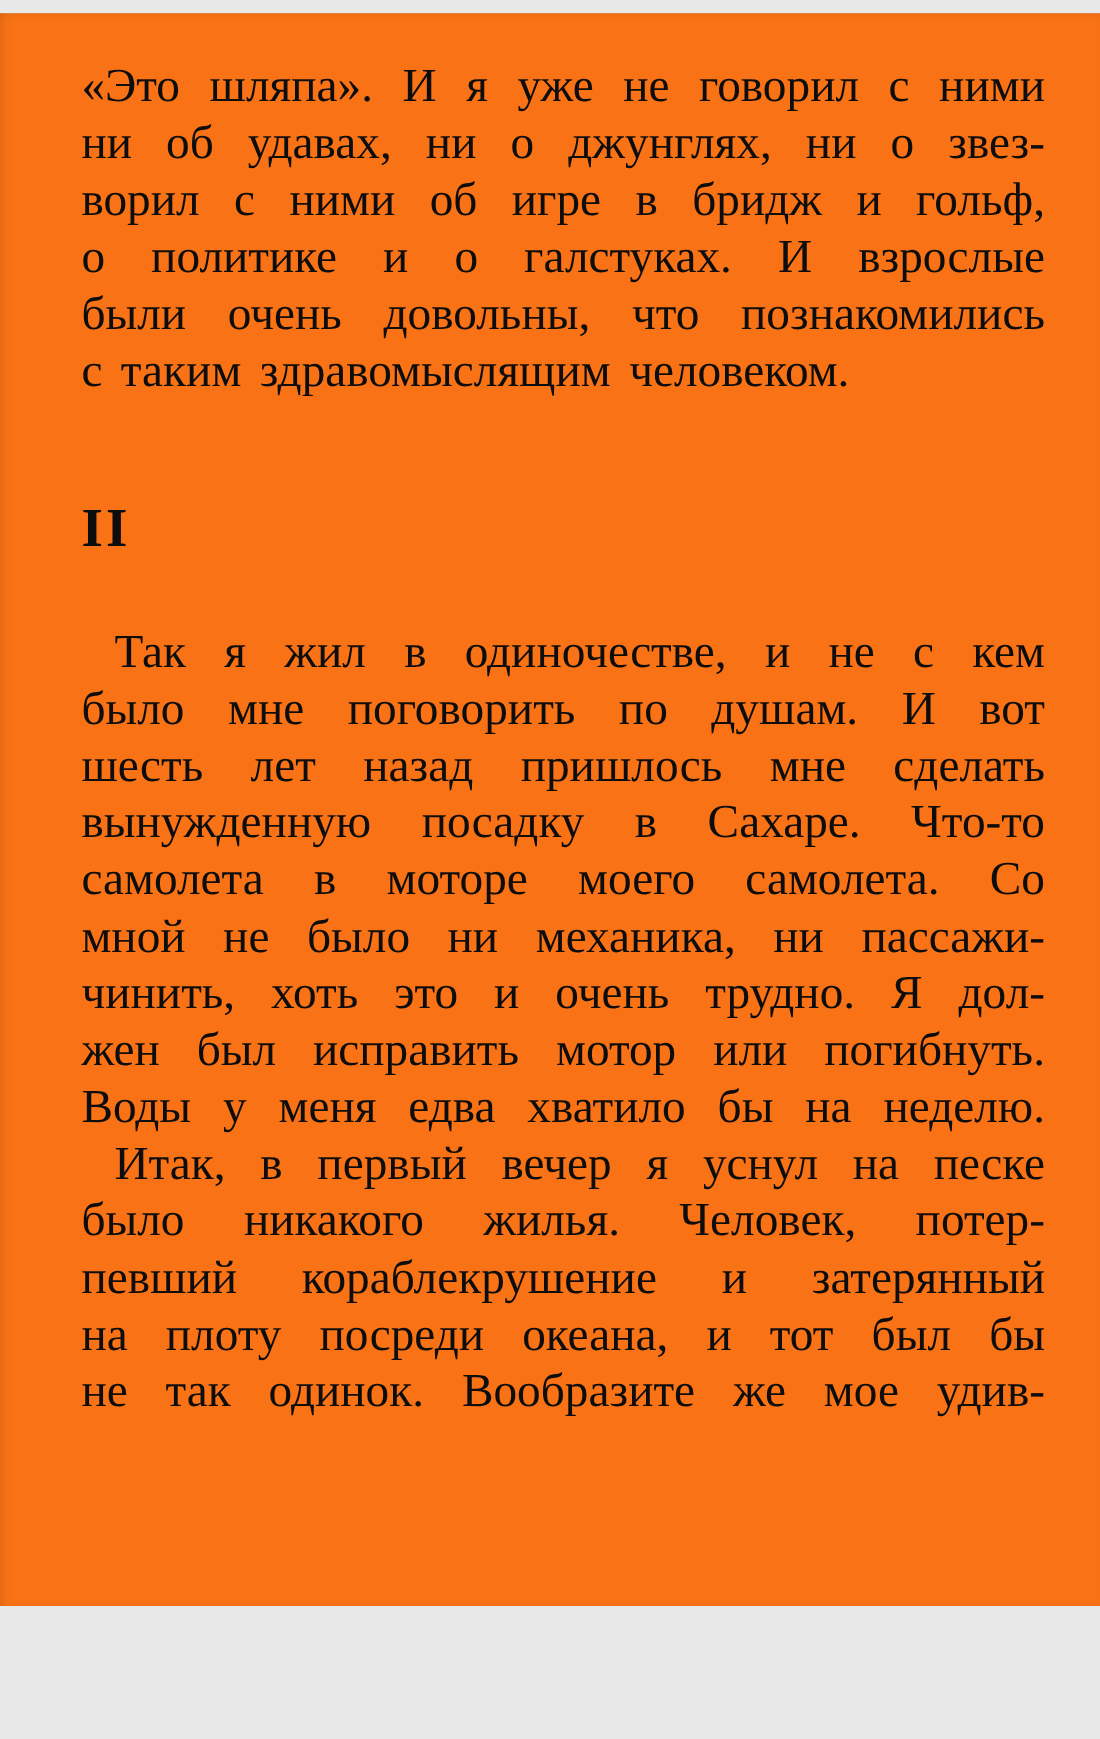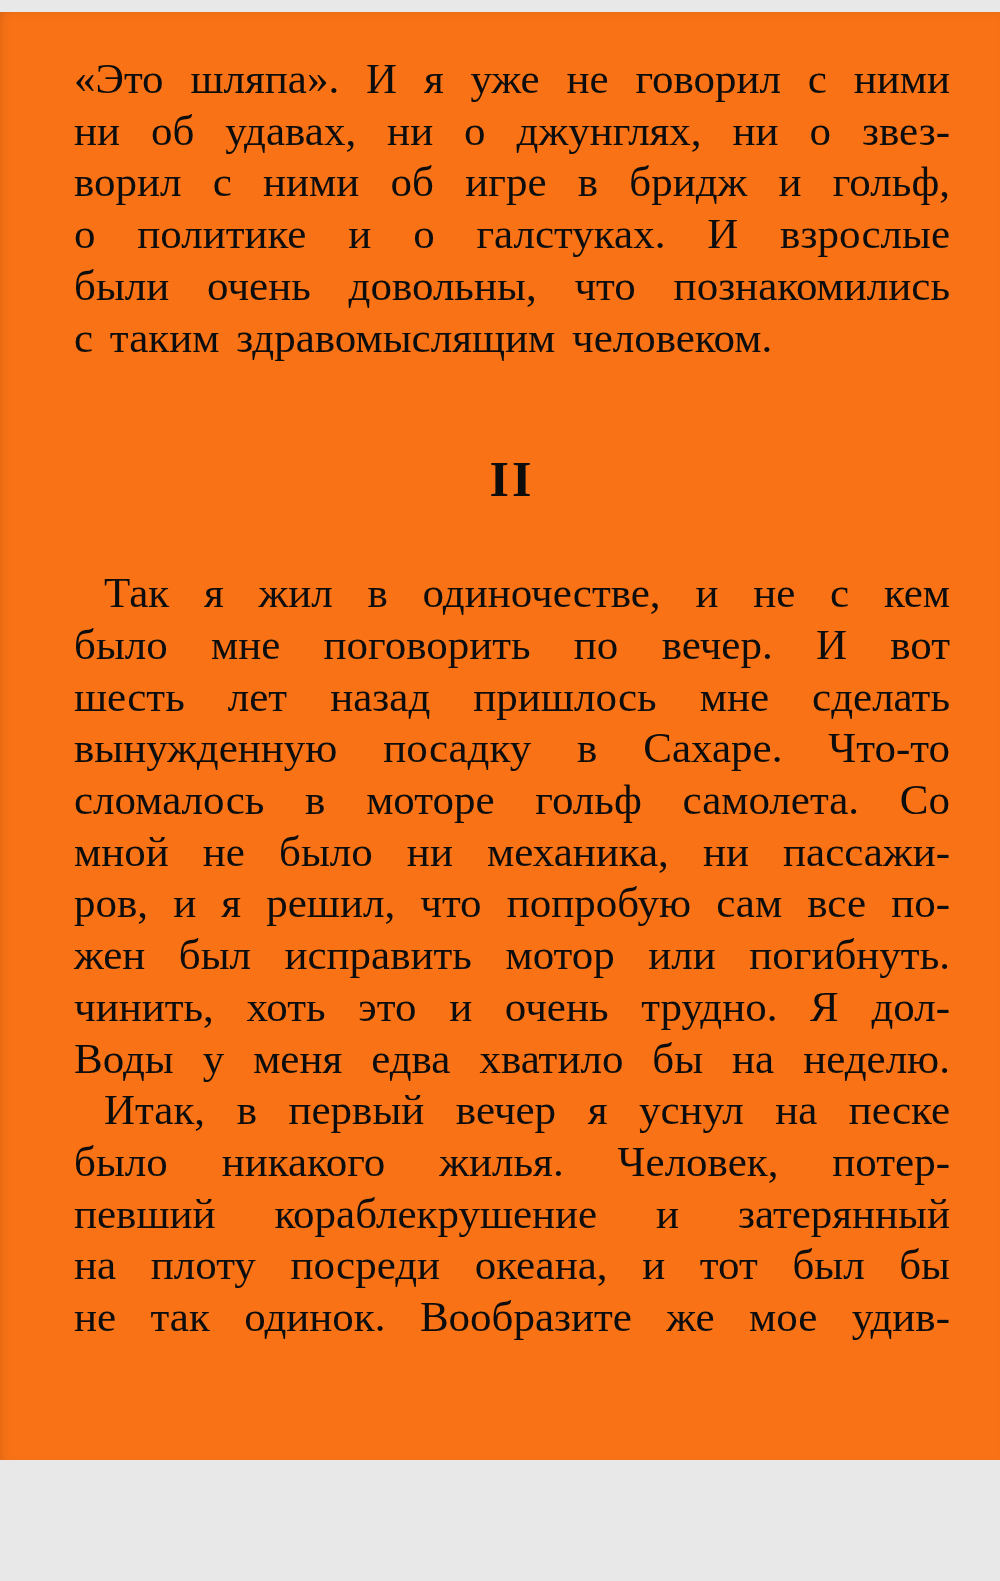--- a/index.html
+++ b/index.html
@@ -29,21 +29,21 @@
     white-space: normal;
   }
   .line.flush {
     text-align: center;
     text-align-last: left;
     word-spacing: 0.14em;
   }
   .line.indent { text-indent: 30px; }
   .chapter-heading {
     margin: 86px 0 58px 0;
-    text-align: center;
+    text-align: left;
     font-weight: bold;
     font-size: 50px;
     line-height: 60px;
     letter-spacing: 3px;
   }
   .footer {
     position: absolute;
     left: 0;
     top: 1456px;
     width: 1000px;
@@ -74,28 +74,27 @@
       <div class="line">ворил с ними об игре в бридж и гольф,</div>
       <div class="line">о политике и о галстуках. И взрослые</div>
       <div class="line">были очень довольны, что познакомились</div>
       <div class="line flush">с таким здравомыслящим человеком.</div>
     </div>
 
     <div class="chapter-heading">II</div>
 
     <div class="para">
       <div class="line indent">Так я жил в одиночестве, и не с кем</div>
-      <div class="line">было мне поговорить по вечер. И вот</div>
+      <div class="line">было мне поговорить по душам. И вот</div>
       <div class="line">шесть лет назад пришлось мне сделать</div>
       <div class="line">вынужденную посадку в Сахаре. Что-то</div>
-      <div class="line">сломалось в моторе гольф самолета. Со</div>
+      <div class="line">самолета в моторе моего самолета. Со</div>
       <div class="line">мной не было ни механика, ни пассажи-</div>
-      <div class="line">ров, и я решил, что попробую сам все по-</div>
+      <div class="line">чинить, хоть это и очень трудно. Я дол-</div>
       <div class="line">жен был исправить мотор или погибнуть.</div>
-      <div class="line">чинить, хоть это и очень трудно. Я дол-</div>
       <div class="line">Воды у меня едва хватило бы на неделю.</div>
     </div>
 
     <div class="para">
       <div class="line indent">Итак, в первый вечер я уснул на песке</div>
       <div class="line">было никакого жилья. Человек, потер-</div>
       <div class="line">певший кораблекрушение и затерянный</div>
       <div class="line">на плоту посреди океана, и тот был бы</div>
       <div class="line">не так одинок. Вообразите же мое удив-</div>
     </div>

